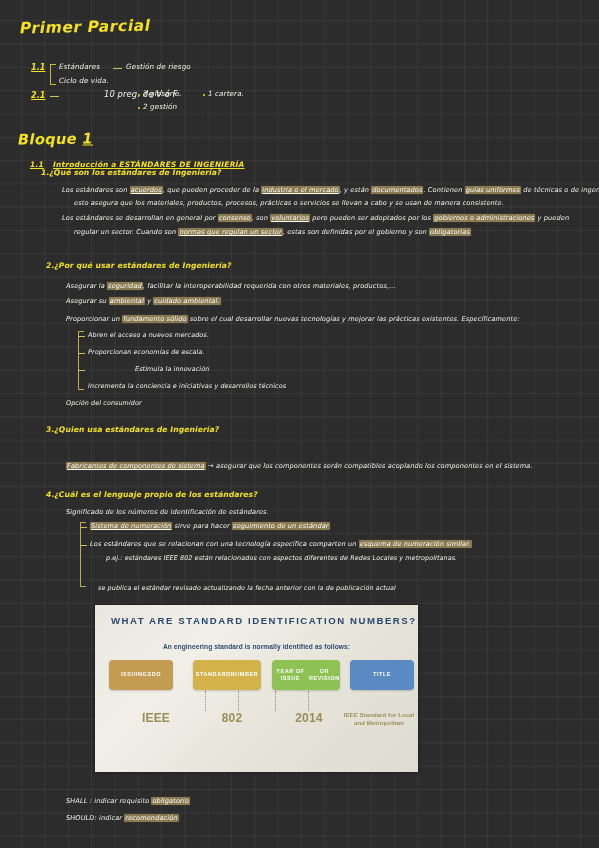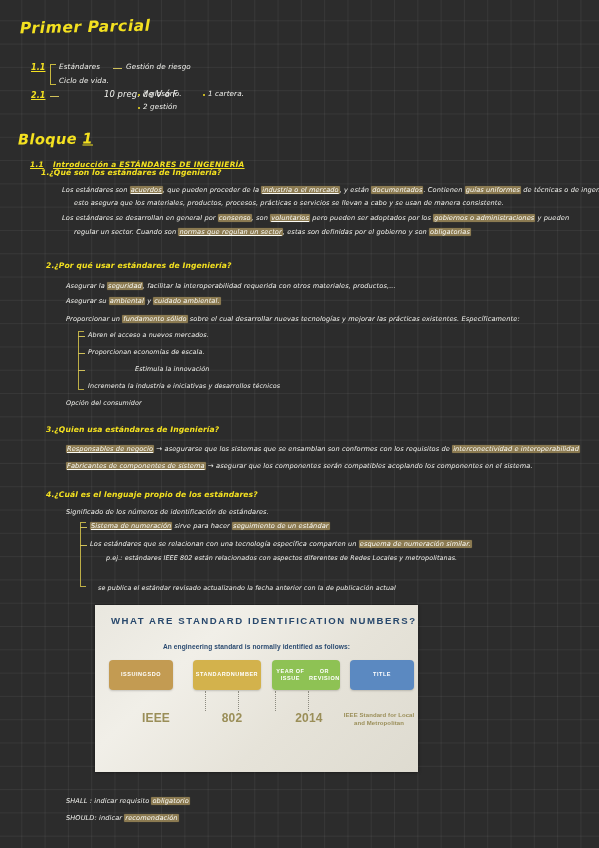--- a/index.html
+++ b/index.html
@@ -219,30 +219,24 @@
     <span>sobre el cual desarrollar nuevas tecnologías y mejorar las prácticas existentes. Específicamente:</span>
   </div>
 
   <div class="brk thin" style="left:78px;top:331px;width:5px;height:57px;"></div>
   <div class="dash" style="left:78px;top:336px;"></div>
   <div class="dash" style="left:78px;top:353px;"></div>
   <div class="dash" style="left:78px;top:370px;"></div>
   <div class="abs hw body2" style="left:88px;top:331px;">Abren el acceso a nuevos mercados.</div>
   <div class="abs hw body2" style="left:88px;top:348px;">Proporcionan  economías de escala.</div>
   <div class="abs hw body2" style="left:88px;top:365px;padding-left:47px;">Estimula la innovación</div>
-  <div class="abs hw body2" style="left:88px;top:382px;">Incrementa la industria e iniciativas y desarrollos técnicos</div>
+  <div class="abs hw body2" style="left:88px;top:382px;">Incrementa la conciencia e iniciativas y desarrollos técnicos</div>
   <div class="abs hw body2" style="left:66px;top:399px;">Opción del consumidor</div>
 
   <div class="abs hw yel h3" style="left:46px;top:425px;">3.¿Quien usa estándares de Ingeniería?</div>
-  <div class="abs hw body" style="left:66px;top:445px;">
-    <span class="hl hl-u">Responsables de negocio</span>
-    <span class="arrow">→</span>
-    <span>asegurarse que los sistemas que se ensamblan son conformes con los requisitos de</span>
-    <span class="hl">interconectividad e interoperabilidad</span>
-  </div>
   <div class="abs hw body" style="left:66px;top:462px;">
     <span class="hl hl-u">Fabricantes de componentes de sistema</span>
     <span class="arrow">→</span>
     <span>asegurar que los componentes serán compatibles acoplando los componentes en el sistema.</span>
   </div>
 
   <div class="abs hw yel h3" style="left:46px;top:490px;">4.¿Cuál es el lenguaje propio de los estándares?</div>
   <div class="abs hw body" style="left:66px;top:508px;">Significado de los números de identificación de estándares.</div>
 
   <div class="brk thin" style="left:80px;top:522px;width:5px;height:63px;"></div>

